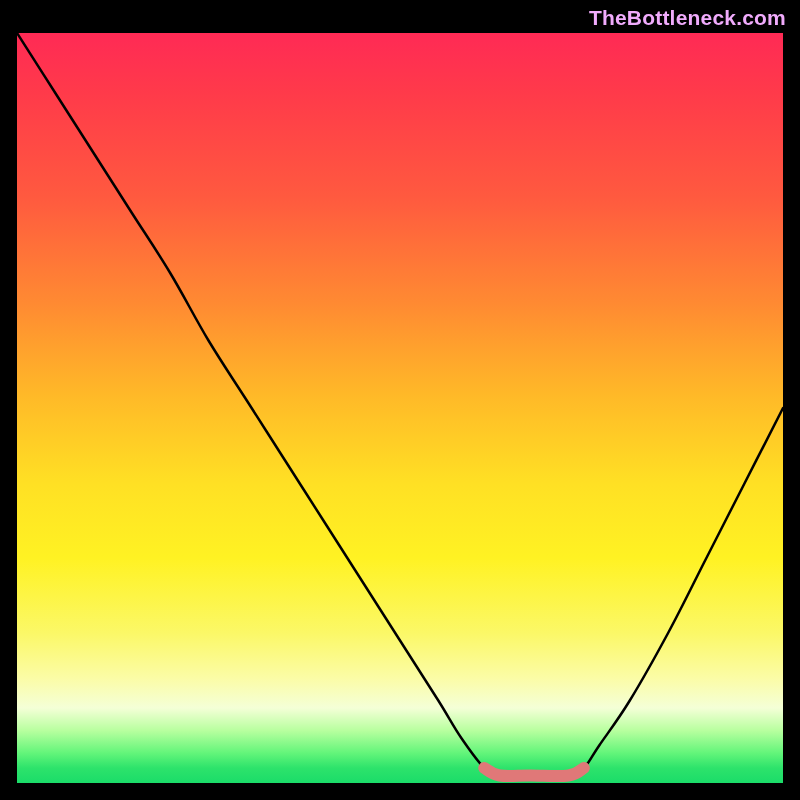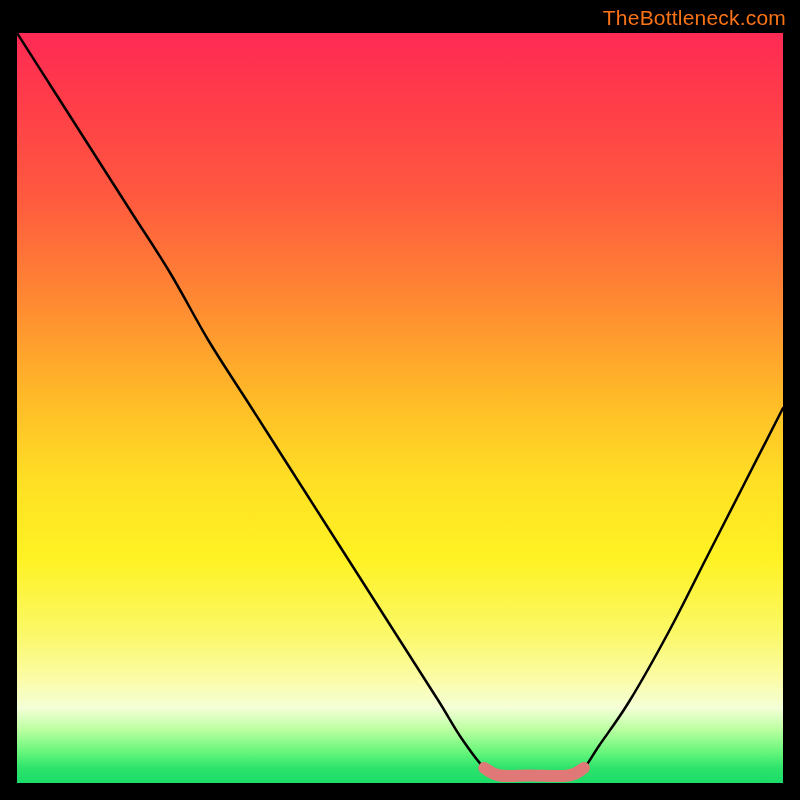--- a/index.html
+++ b/index.html
@@ -48,23 +48,23 @@
     );
   }
   .curve {
     position: absolute;
     inset: 0;
   }
   .watermark {
     position: absolute;
     top: 6px;
     right: 14px;
-    color: #f97316;
+    color: #f0abfc;
     font-size: 21px;
-    font-weight: 400;
+    font-weight: 700;
     letter-spacing: 0.2px;
     user-select: none;
   }
 </style>
 </head>
 <body>
 
 <div class="frame">
 
   <div class="watermark">TheBottleneck.com</div>

